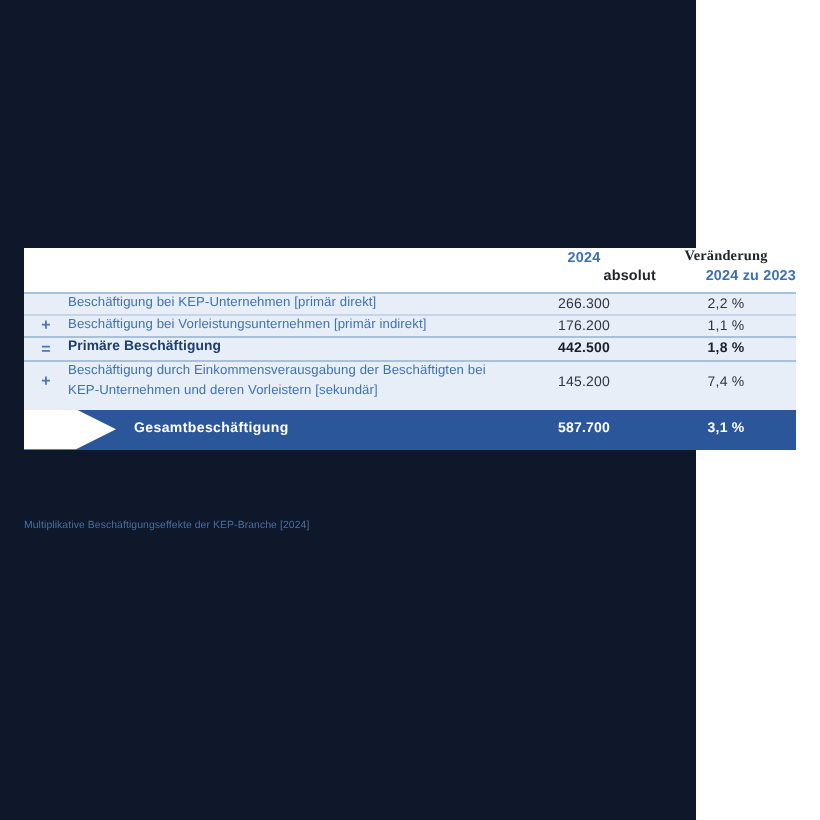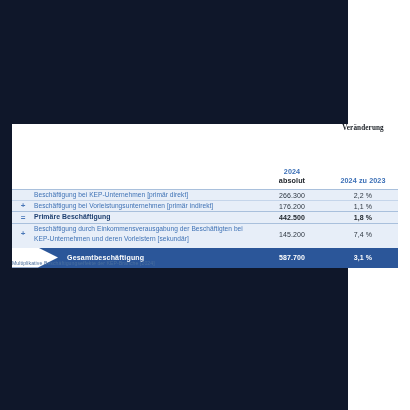--- a/index.html
+++ b/index.html
@@ -51,23 +51,24 @@
     font-size: 7.2px;
     font-weight: bold;
     color: #3b6fb6;
     letter-spacing: .1px;
   }
   .head-bot {
     font-size: 7.2px;
     font-weight: bold;
     color: #20252b;
     letter-spacing: .1px;
+    text-align: right;
   }
   .head-top.dark { color: #20252b; font-family: Liberation Serif, serif; }
-  .head-bot.blue { color: #3b6fb6; margin-top: 43px; }
+  .head-bot.blue { color: #3b6fb6; }
 
   
   col.c-op    { width: 22px; }
   col.c-label { width: 222px; }
   col.c-abs   { width: 72px; }
   col.c-chg   { width: 70px; }
 
   
   tr.data td {
     background: #e7eef8;

